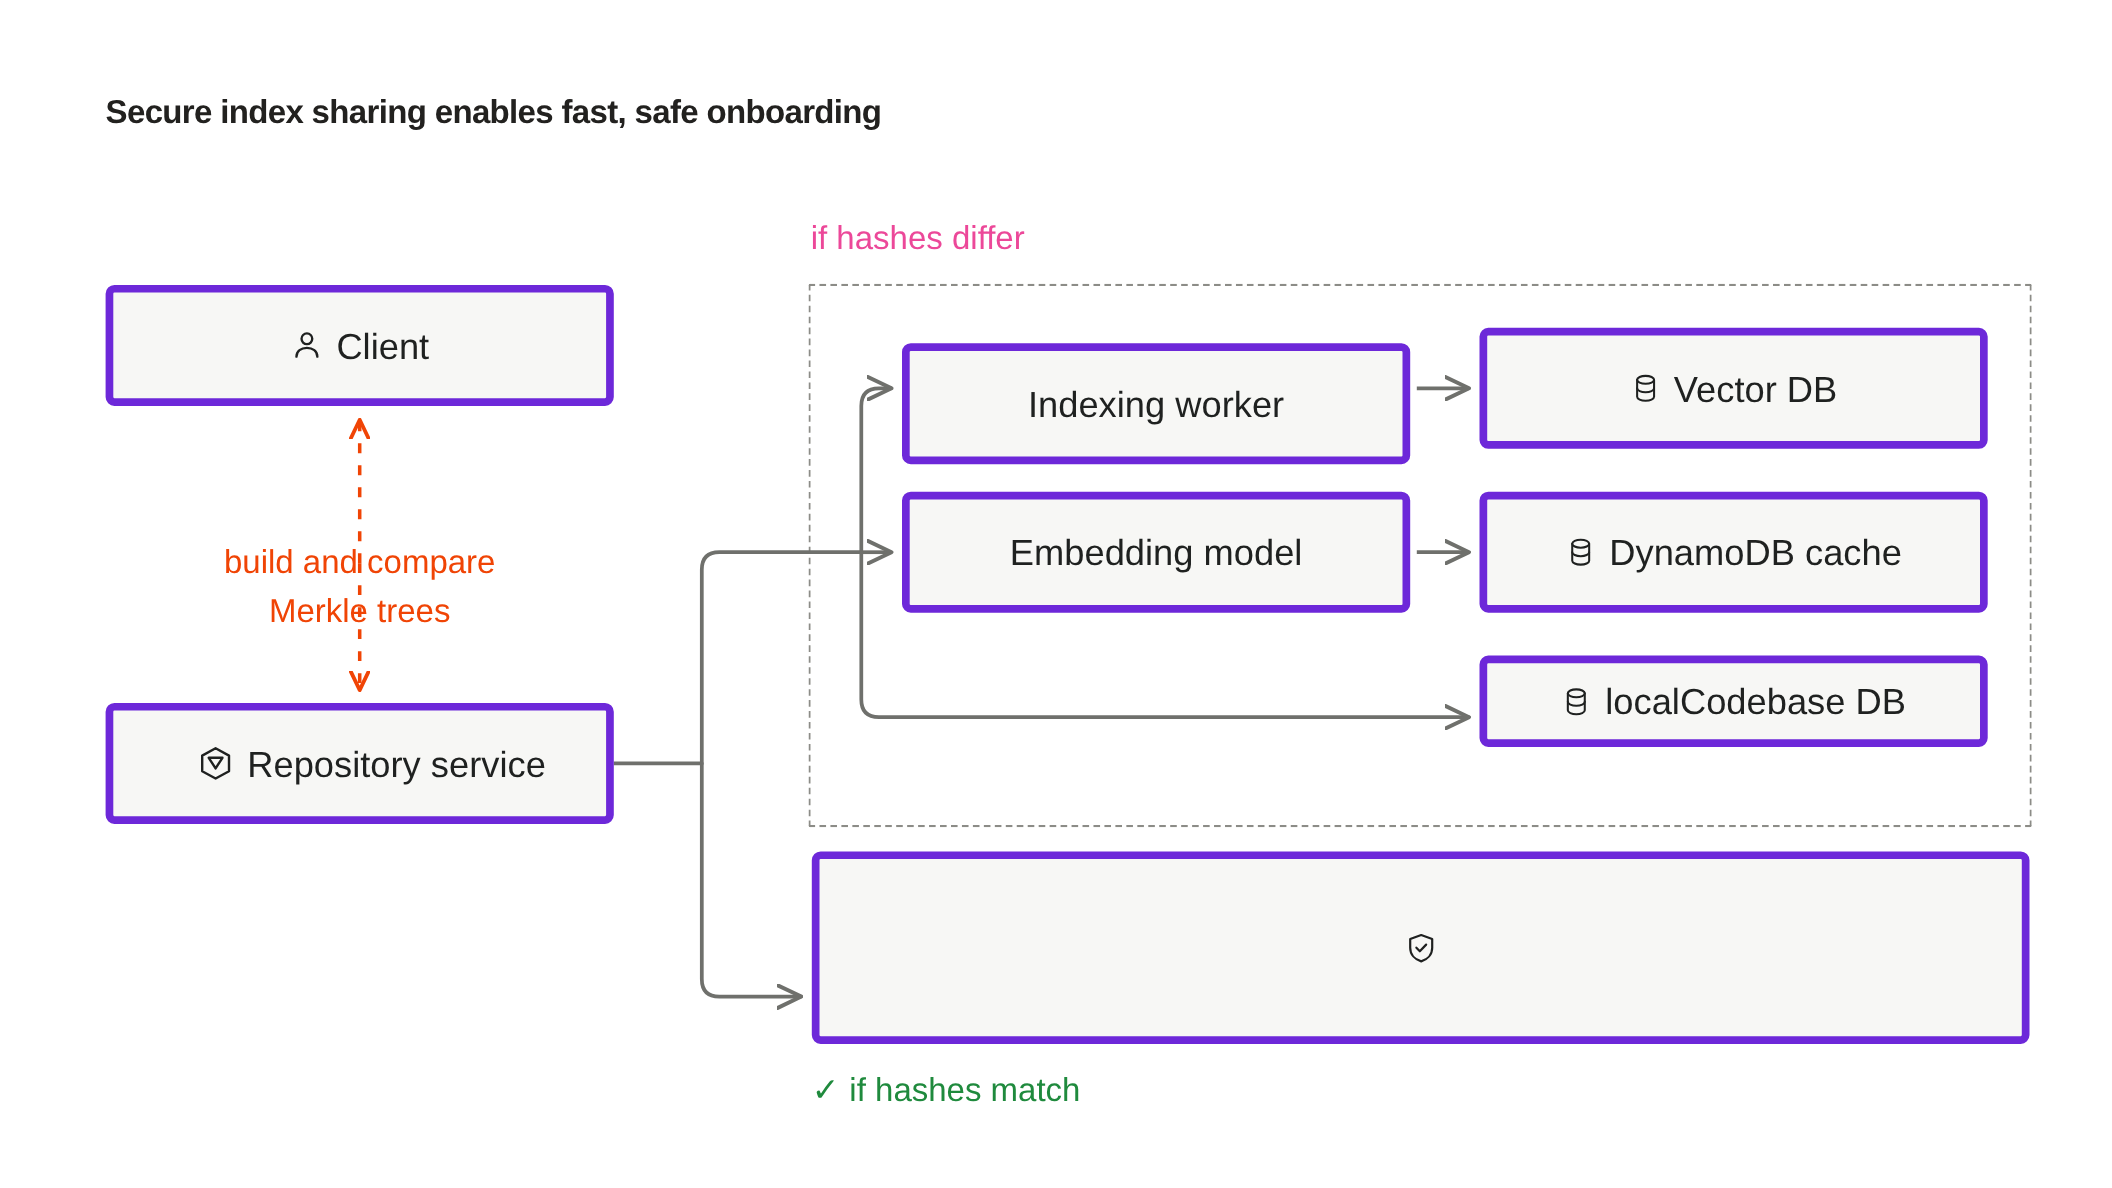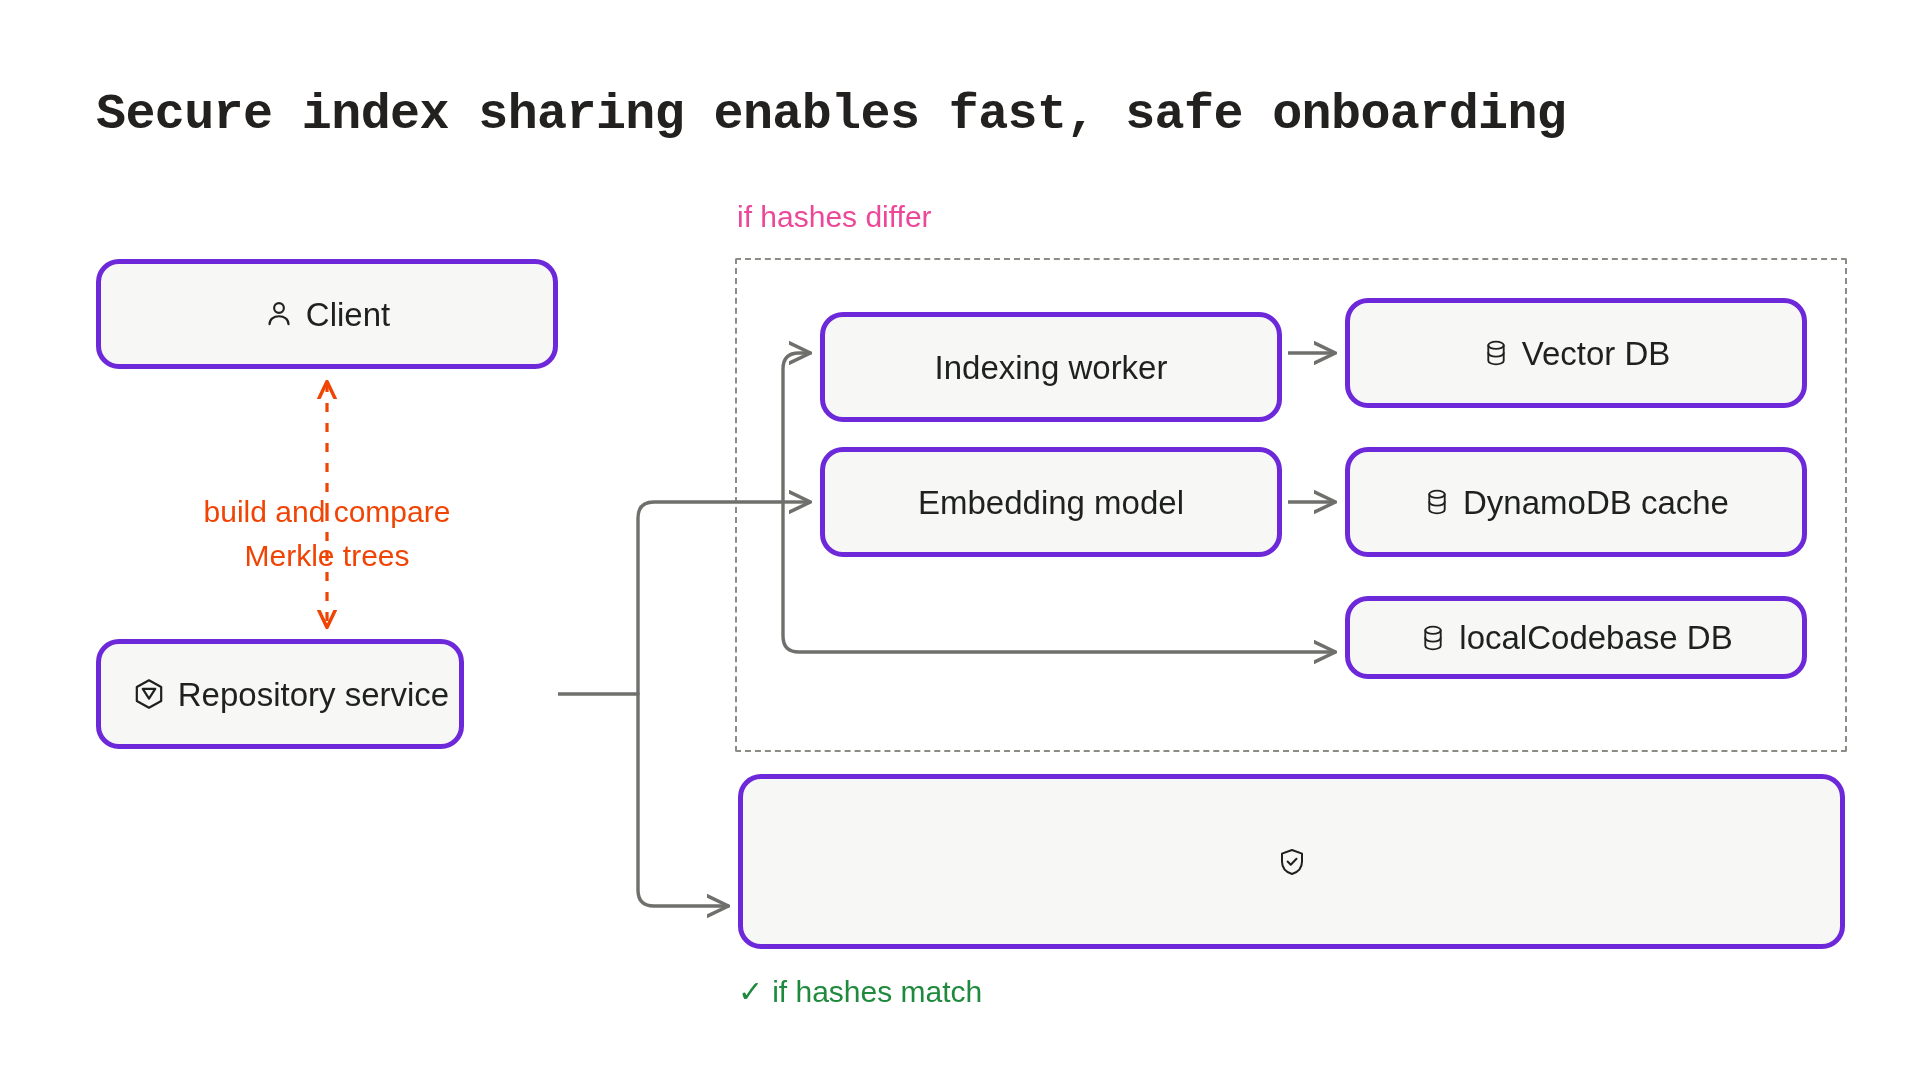--- a/index.html
+++ b/index.html
@@ -18,56 +18,55 @@
     height: 1080px;
     background: #ffffff;
     overflow: hidden;
   }
 
   
   .page-title {
     position: absolute;
     left: 96px;
     top: 86px;
-    font-size: 50px;
+    font-size: 30px;
     font-weight: 700;
     letter-spacing: -0.6px;
     color: #22211f;
     white-space: nowrap;
-    font-family: Liberation Mono, monospace;
   }
 
   
   .node {
     position: absolute;
     box-sizing: border-box;
     background: #f7f7f5;
-    border: 5px solid #6d28d9;
-    border-radius: 23px;
+    border: 7px solid #6d28d9;
+    border-radius: 8px;
     display: flex;
     align-items: center;
     justify-content: center;
     gap: 12px;
     font-size: 33px;
     color: #1f2120;
     white-space: nowrap;
     line-height: 1;
   }
   .node .label { display: inline-block; }
   .node .ico {
     display: inline-flex;
     align-items: center;
     justify-content: center;
     flex: 0 0 auto;
   }
   .node .ico svg { display: block; }
 
   
   #node-client            { left: 96px;  top: 259px; width: 462px; height: 110px; }
-  #node-repository        { left: 96px;  top: 639px; width: 368px; height: 110px; padding-left: 21px; }
+  #node-repository        { left: 96px;  top: 639px; width: 462px; height: 110px; padding-left: 21px; }
   #node-indexing-worker   { left: 820px; top: 298px; width: 462px; height: 110px; margin-top: 14px; }
   #node-vector-db         { left: 1345px;top: 298px; width: 462px; height: 110px; }
   #node-embedding-model   { left: 820px; top: 447px; width: 462px; height: 110px; }
   #node-dynamodb-cache    { left: 1345px;top: 447px; width: 462px; height: 110px; }
   #node-localcodebase-db  { left: 1345px;top: 596px; width: 462px; height: 83px; text-align: center; }
   #node-secure-index      { left: 738px; top: 774px; width: 1107px; height: 175px; }
 
   
   #group-hashes-differ {
     position: absolute;

